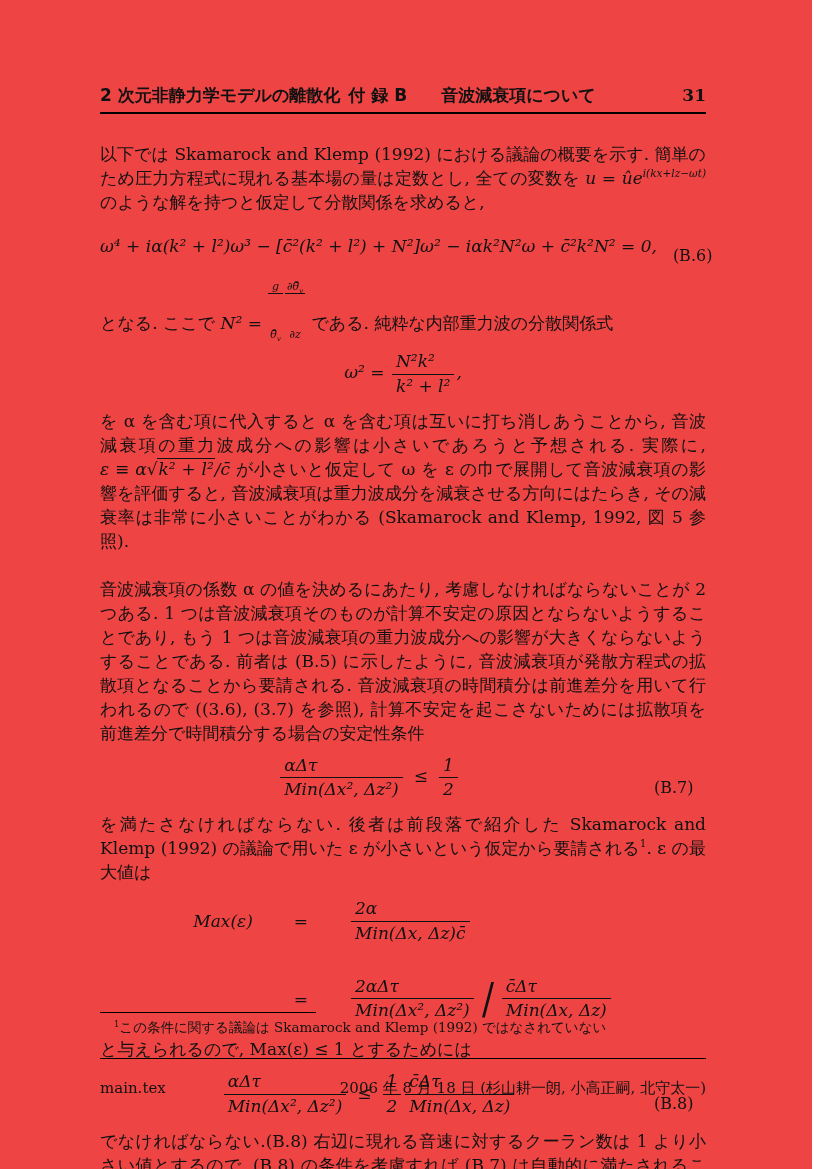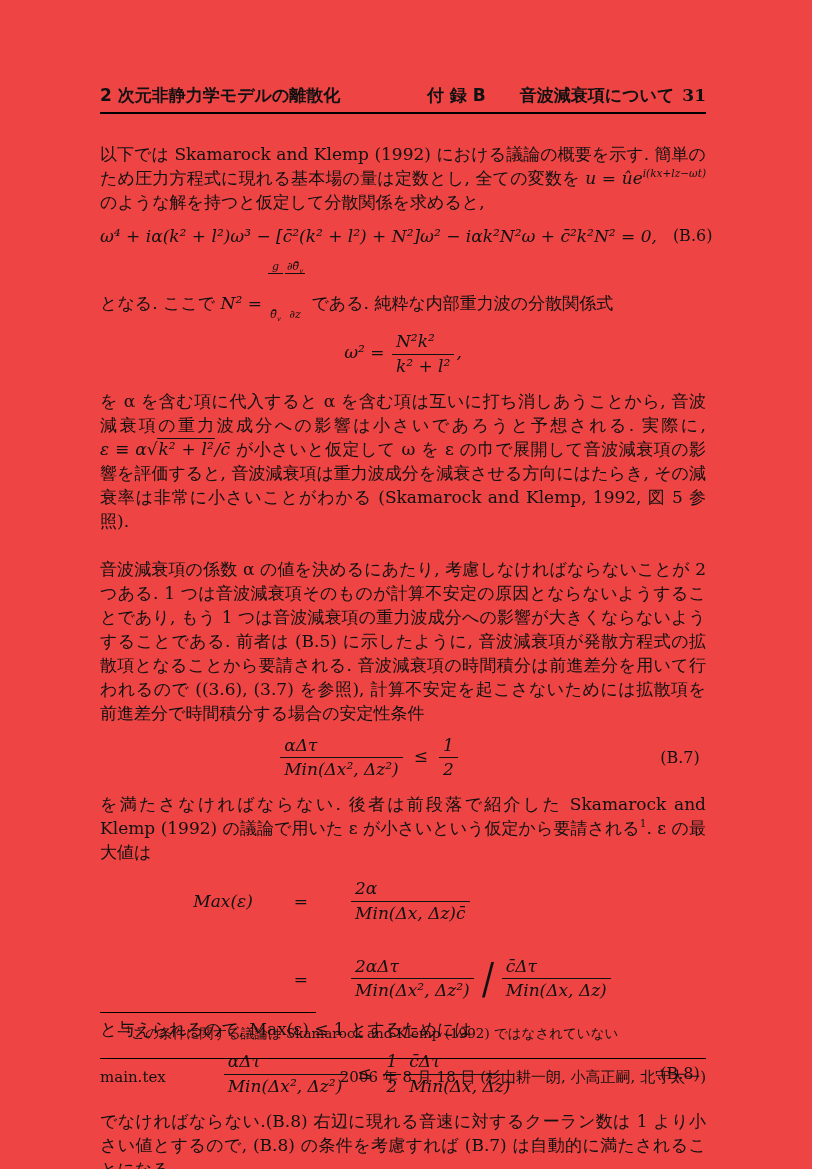--- a/index.html
+++ b/index.html
@@ -10,56 +10,56 @@
     overflow:hidden;
   }
   
   .pagehead {
     position:absolute; top:84px; left:100px; width:606px;
     display:flex; align-items:baseline; gap:8px;
     border-bottom:2px solid #000; padding-bottom:5px;
     font-weight:bold; font-size:17px; white-space:nowrap;
   }
   .ph-left, .ph-center { font-family:"DejaVu Sans","Liberation Sans",sans-serif; }
-  .ph-center { flex:1; text-align:right; }
+  .ph-center { flex:1; text-align:left; }
   .ph-page { font-family:"DejaVu Serif","Liberation Serif",serif; }
   
   .content { position:absolute; top:142px; left:100px; width:606px; font-size:17px; line-height:24px; }
   p.para { margin:0 0 6px 0; text-align:justify; }
   p.gap-after { margin-bottom:24px; }
   .it { font-style:italic; }
   sup { font-size:62%; line-height:0; }
   sub { font-size:62%; line-height:0; }
   .nowrap { white-space:nowrap; }
   
   .eqrow { display:flex; align-items:center; margin:10px 0 12px;gap:16px; }
   .eqbody { flex:1; text-align:center; font-size:17px; font-style:italic; white-space:nowrap; }
-  .eqno { width:52px; text-align:center; font-size:16px; font-style:normal; }
+  .eqno { width:52px; text-align:left; font-size:16px; font-style:normal;margin-top:20px; }
   .frac { display:inline-block; vertical-align:middle; text-align:left; line-height:1.25; margin:0 2px; }
   .frac .num { display:block; border-bottom:1px solid currentColor; padding:0 4px 1px; }
   .frac .den { display:block; padding:1px 4px 0; }
   .sfrac { font-size:11px; display:inline-block; vertical-align:-9px; text-align:center; line-height:1.2; margin:0 1px; }
   .sfrac .num { display:block; border-bottom:1px solid currentColor; padding:0 2px; }
   .sfrac .den { display:block; padding:0 2px;margin-top:34px; }
   .rel { margin:0 9px; font-style:normal; }
   .bigslash { display:inline-block; font-size:42px; vertical-align:middle; margin:0 5px; font-style:normal; transform:scaleX(0.85); }
   .sqrt-arg { border-top:1px solid currentColor; padding:0 1px; }
   .eqalign {
     display:grid; grid-template-columns:max-content max-content max-content;
     justify-content:center; column-gap:12px; row-gap:16px; align-items:center;
     margin:14px 0 16px; font-size:17px; font-style:italic;gap:32px;
   }
   .ea-lhs { justify-self:end; }
   
   .footnote-block { position:absolute; top:1012px; left:100px; width:606px; }
   .fn-rule { width:216px; border-top:1px solid #000; height:0; margin-bottom:6px; }
-  .footnote { font-size:13.5px; margin:12px; padding-left:14px; }
+  .footnote { font-size:13.5px; margin:0; padding-left:14px; }
   .pagefoot {
     position:absolute; top:1058px; left:100px; width:606px;
-    border-top:1px solid #000; padding-top:9px;
+    border-top:1px solid #000; padding-top:20px;
     display:flex; justify-content:space-between; font-size:15px;
   }
 </style>
 </head>
 <body>
 
 <div class="page">
 
   <div class="pagehead">
     <span class="ph-left">2 次元非静力学モデルの離散化</span>

